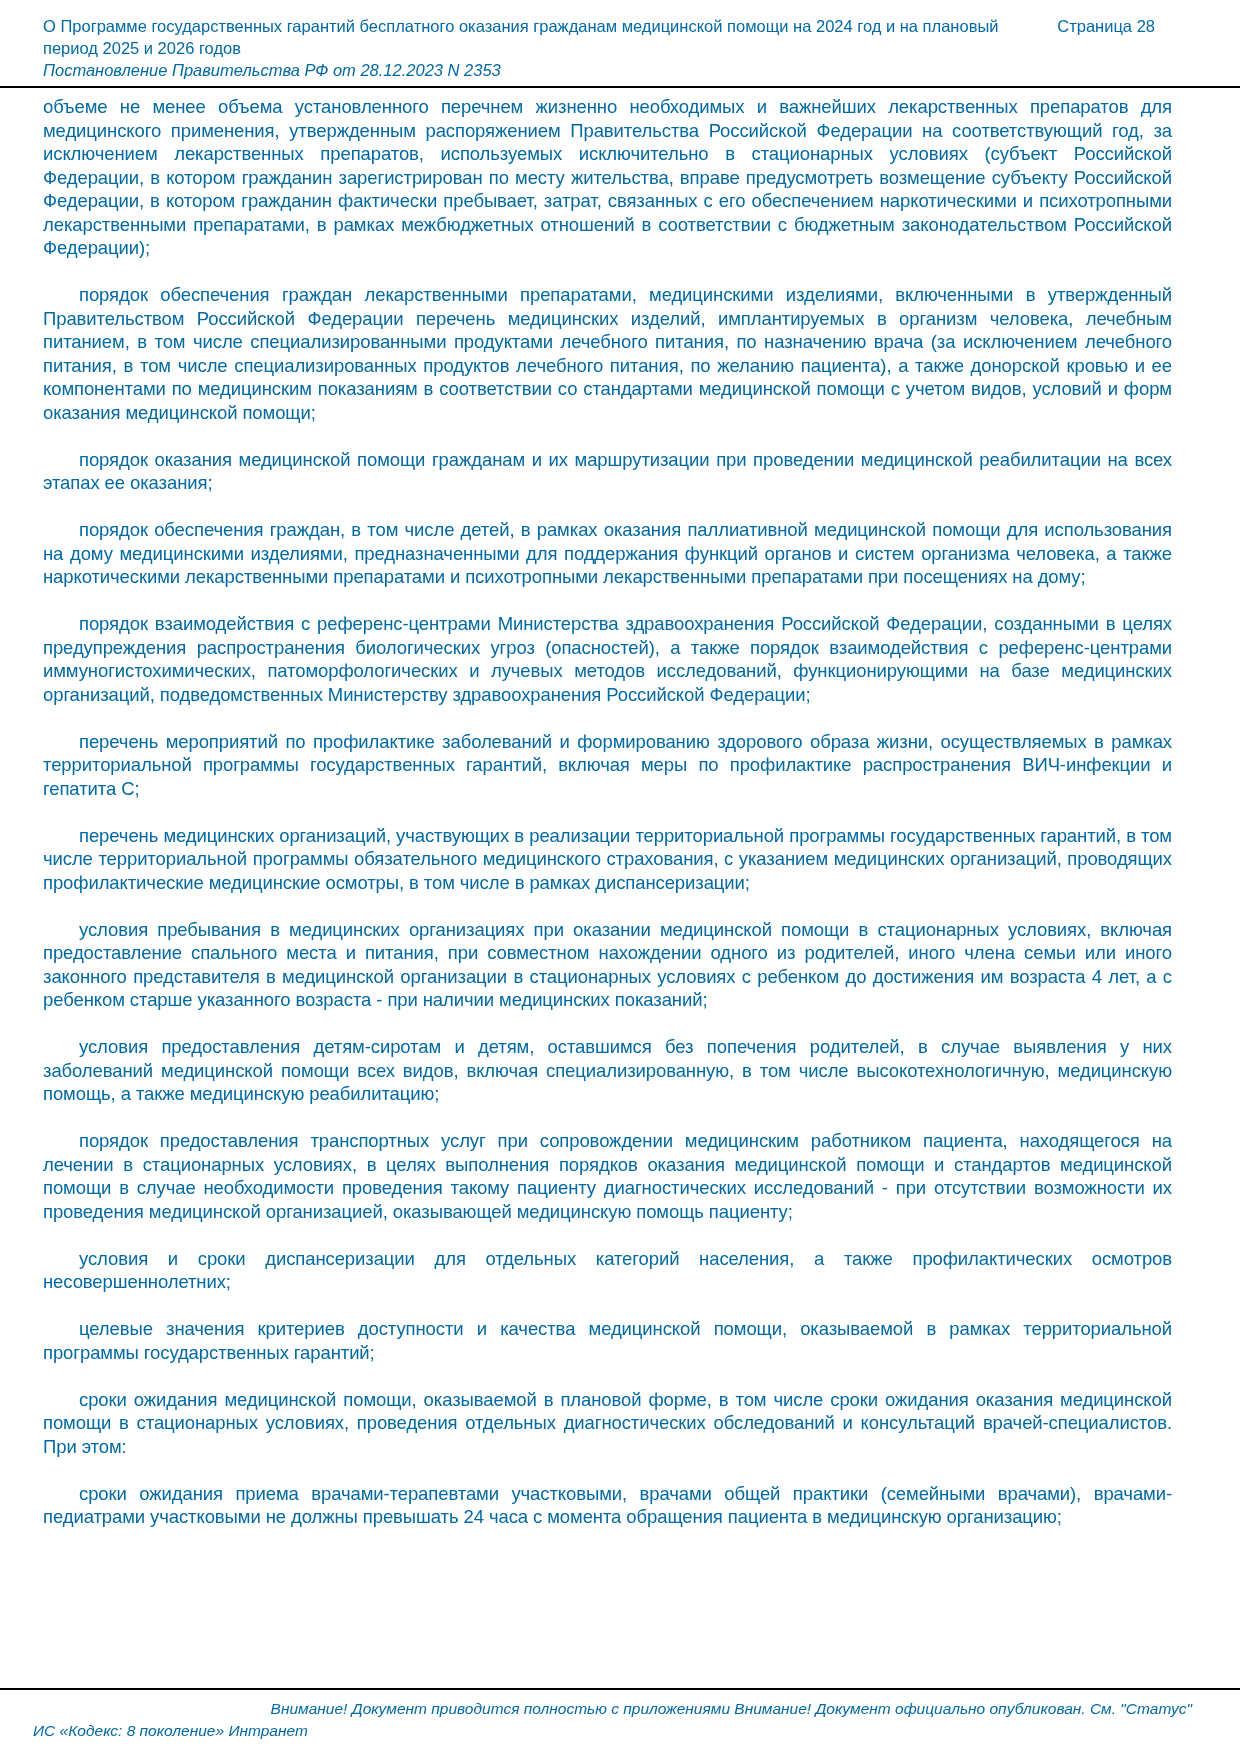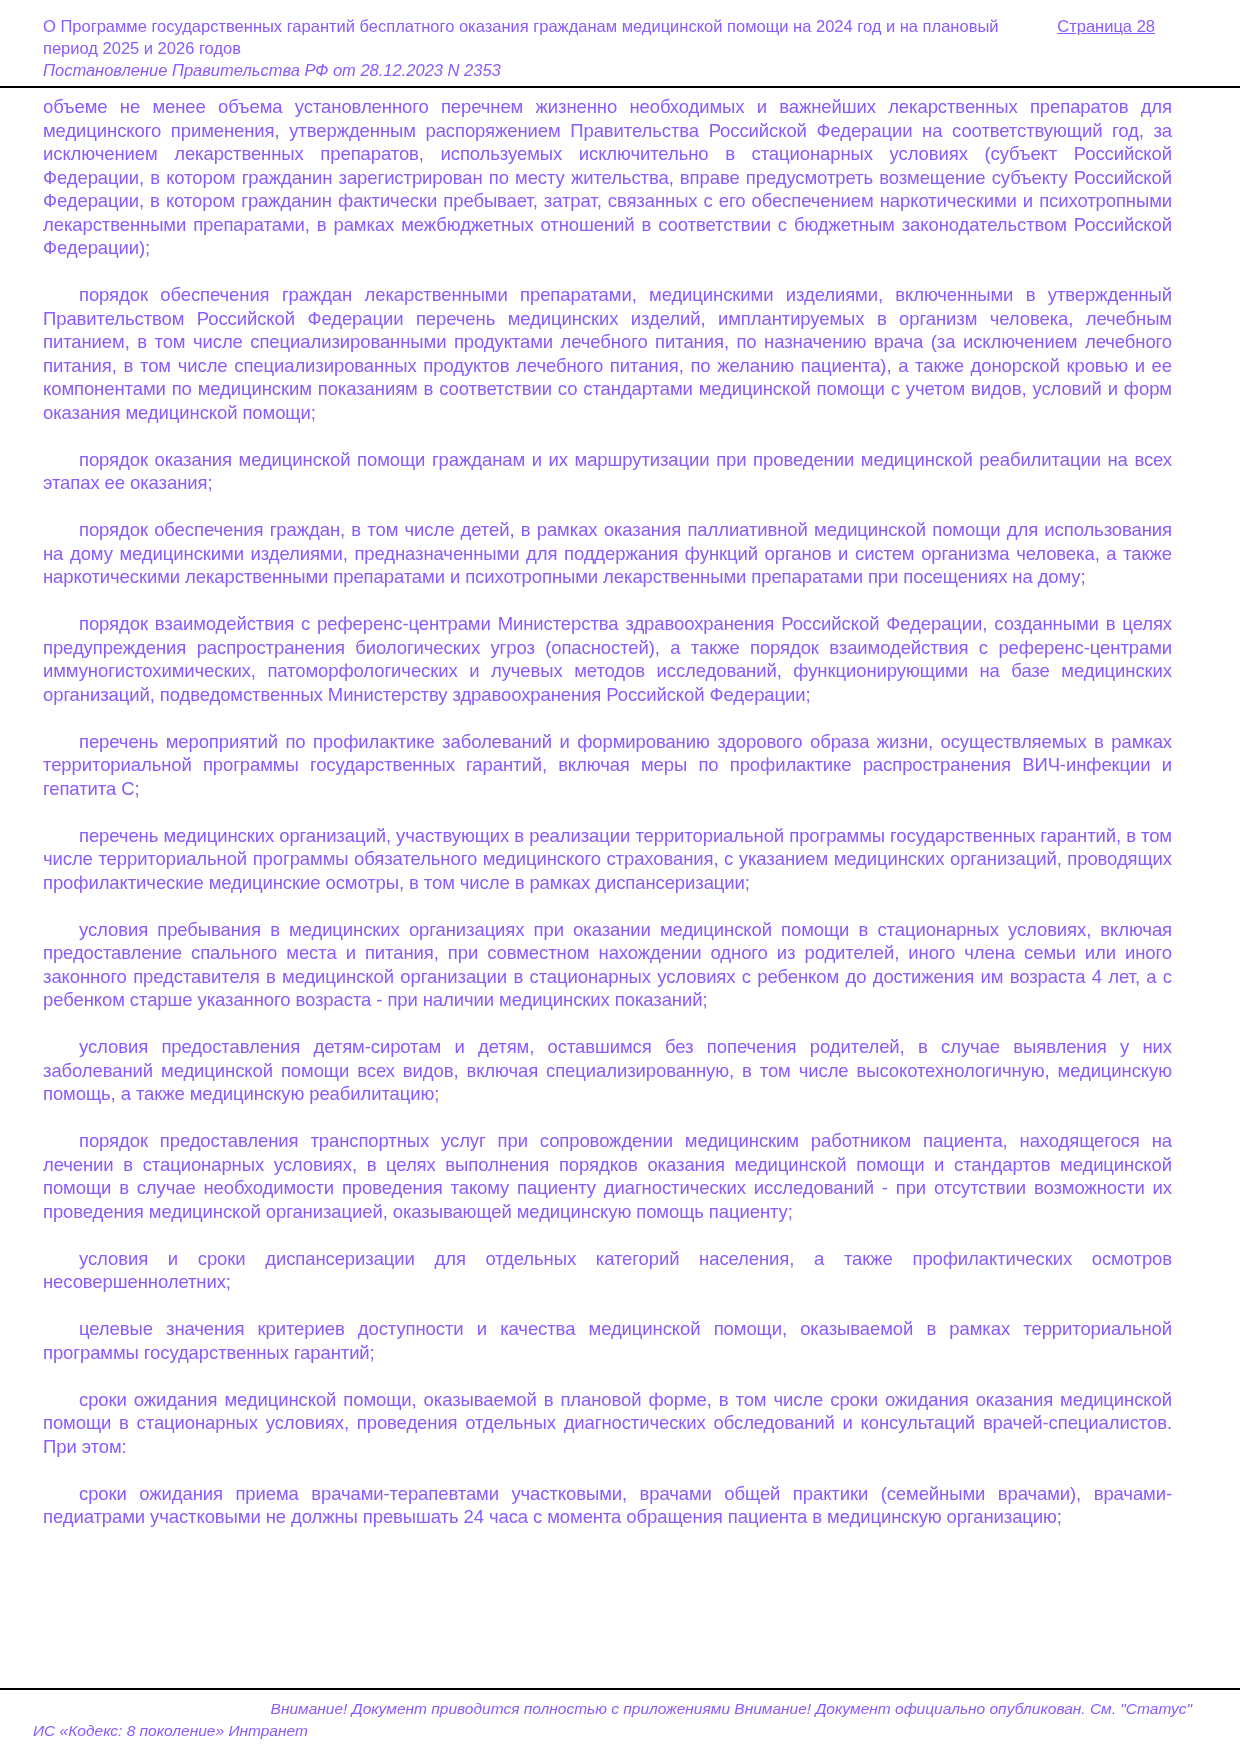--- a/index.html
+++ b/index.html
@@ -5,21 +5,21 @@
   html, body {
     margin: 0;
     padding: 0;
     background: #ffffff;
   }
   .page {
     position: relative;
     width: 1240px;
     height: 1755px;
     background: #ffffff;
-    color: #8b5cf6;
+    color: #0369a1;
     font-family: "Liberation Sans", sans-serif;
     overflow: hidden;
     box-sizing: border-box;
   }
   
   .doc-header {
     position: relative;
     box-sizing: border-box;
     height: 88px;
     border-bottom: 2px solid #000000;
@@ -31,21 +31,20 @@
     max-width: 990px;
   }
   .doc-subtitle {
     font-style: italic;
   }
   .page-num {
     position: absolute;
     top: 15px;
     right: 85px;
     white-space: nowrap;
-    text-decoration: underline;
   }
   
   .doc-body {
     box-sizing: border-box;
     height: 1598px;
     padding: 7px 68px 0 43px;
     text-align: justify;
     font-size: 18.5px;
     line-height: 23.5px;
     letter-spacing: -0.1px;

